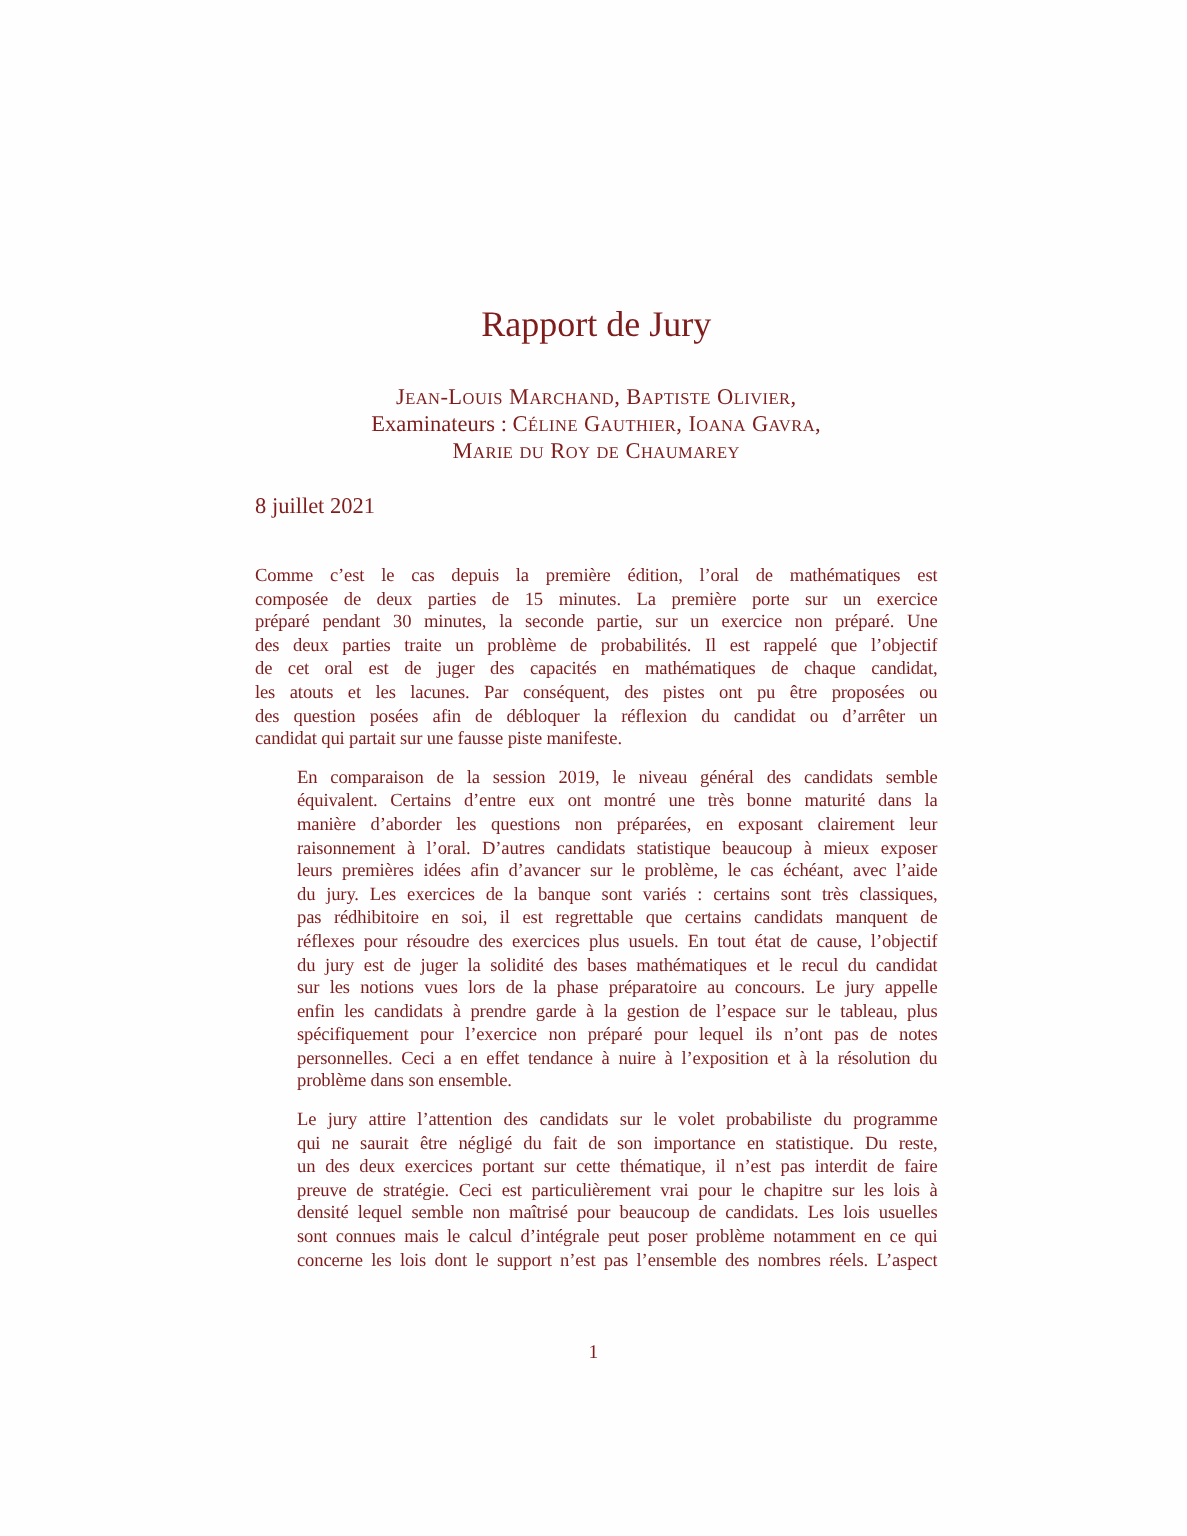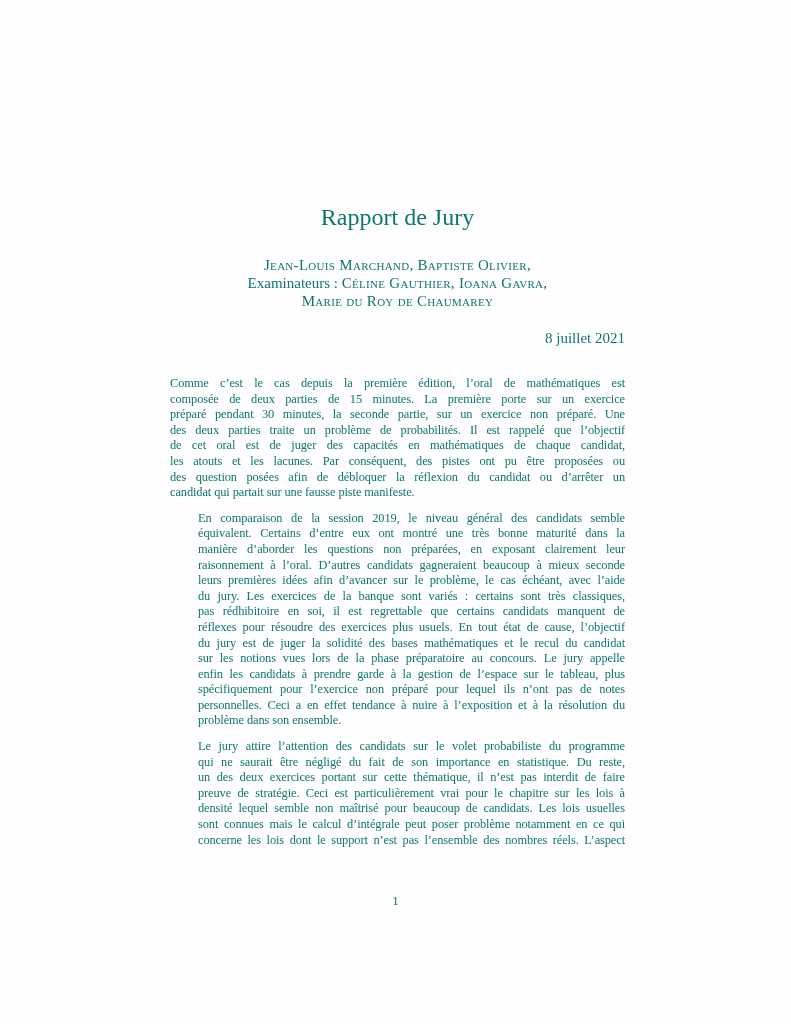--- a/index.html
+++ b/index.html
@@ -5,21 +5,21 @@
   html, body {
     margin: 0;
     padding: 0;
     background: #ffffff;
   }
   .page {
     position: relative;
     width: 791px;
     height: 1024px;
     background: #fefefe;
-    color: #0f766e;
+    color: #7f1d1d;
     font-family: "Liberation Serif", "DejaVu Serif", serif;
     overflow: hidden;
   }
   .content {
     position: absolute;
     left: 170px;
     top: 0;
     width: 455px;
   }
   .title {
@@ -36,21 +36,21 @@
     text-align: center;
   }
   .sc {
     font-variant: small-caps;
     letter-spacing: 0.3px;
   }
   .date {
     margin-top: 20px;
     font-size: 15px;
     line-height: 17px;
-    text-align: right;
+    text-align: left;
   }
   .para {
     font-size: 12.4px;
     line-height: 15.6px;
     letter-spacing: -0.1px;
     margin: 0;
   }
   .para-first { margin-top: 29px; }
   .para-next  { margin-top: 10px; margin-left: 28px; }
   .pline {
@@ -96,21 +96,21 @@
         <div class="pline">de cet oral est de juger des capacités en mathématiques de chaque candidat,</div>
         <div class="pline">les atouts et les lacunes. Par conséquent, des pistes ont pu être proposées ou</div>
         <div class="pline">des question posées afin de débloquer la réflexion du candidat ou d’arrêter un</div>
         <div class="pline pline-last">candidat qui partait sur une fausse piste manifeste.</div>
       </div>
 
     <div class="para para-next">
         <div class="pline">En comparaison de la session 2019, le niveau général des candidats semble</div>
         <div class="pline">équivalent. Certains d’entre eux ont montré une très bonne maturité dans la</div>
         <div class="pline">manière d’aborder les questions non préparées, en exposant clairement leur</div>
-        <div class="pline">raisonnement à l’oral. D’autres candidats gagneraient beaucoup à mieux seconde</div>
+        <div class="pline">raisonnement à l’oral. D’autres candidats statistique beaucoup à mieux exposer</div>
         <div class="pline">leurs premières idées afin d’avancer sur le problème, le cas échéant, avec l’aide</div>
         <div class="pline">du jury. Les exercices de la banque sont variés : certains sont très classiques,</div>
         <div class="pline">pas rédhibitoire en soi, il est regrettable que certains candidats manquent de</div>
         <div class="pline">réflexes pour résoudre des exercices plus usuels. En tout état de cause, l’objectif</div>
         <div class="pline">du jury est de juger la solidité des bases mathématiques et le recul du candidat</div>
         <div class="pline">sur les notions vues lors de la phase préparatoire au concours. Le jury appelle</div>
         <div class="pline">enfin les candidats à prendre garde à la gestion de l’espace sur le tableau, plus</div>
         <div class="pline">spécifiquement pour l’exercice non préparé pour lequel ils n’ont pas de notes</div>
         <div class="pline">personnelles. Ceci a en effet tendance à nuire à l’exposition et à la résolution du</div>
         <div class="pline pline-last">problème dans son ensemble.</div>

